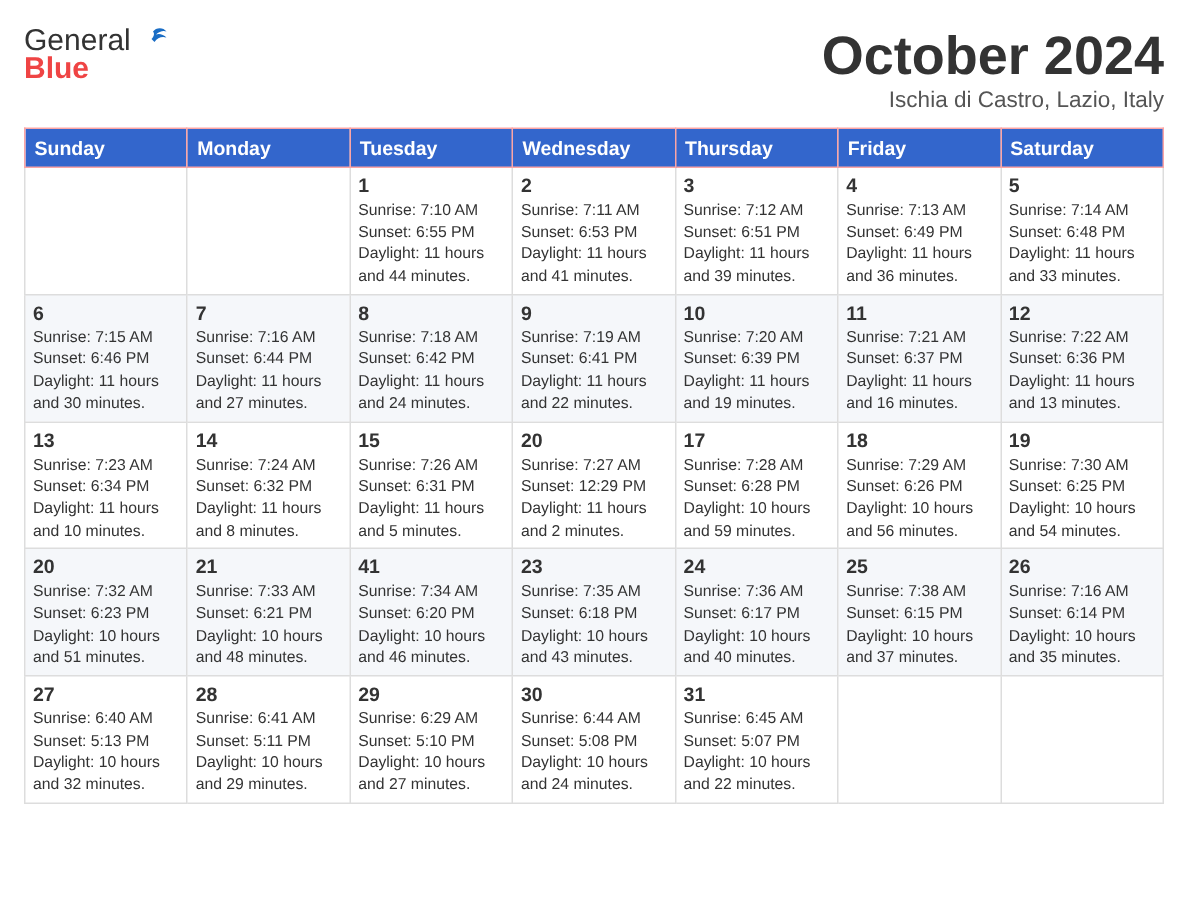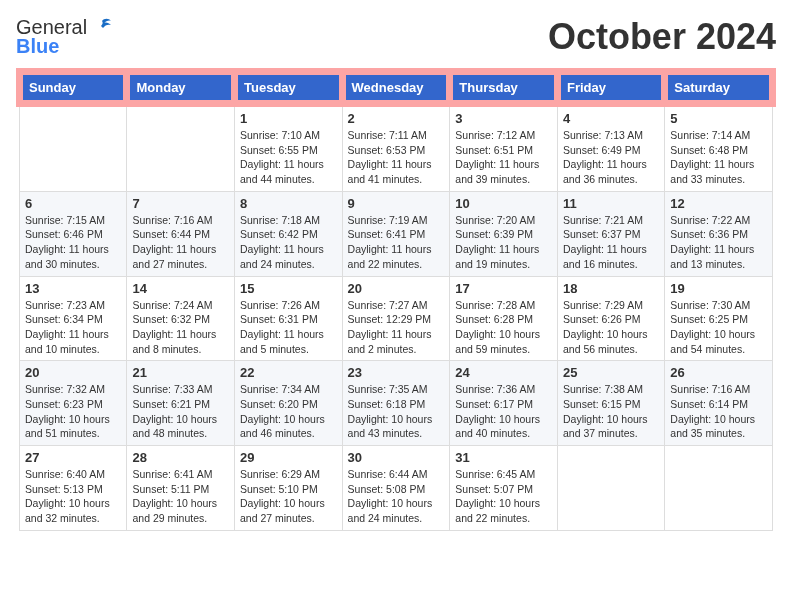--- a/index.html
+++ b/index.html
@@ -42,21 +42,21 @@
       width: 100%;
       border-collapse: collapse;
       border: 1px solid #ccc;
     }
     .calendar th {
       background: #3366cc;
       color: #fff;
       text-align: left;
       padding: 5px 6px;
       font-size: 13px;
-      border: 7px solid #fca5a5;
+      border: 1px solid #fca5a5;
     }
     .calendar td {
       vertical-align: top;
       border: 1px solid #ddd;
       padding: 4px 5px;
       width: 108px;
       min-height: 80px;
       font-size: 11px;
       color: #333;
       background: #fff;
@@ -83,24 +83,25 @@
 <body>
 
 <div class="header-area">
   <div class="logo">
     <div class="logo-row">
       <span style="font-size:20px;font-weight:normal;color:#333;">General</span>
       <svg width="22" height="20" viewBox="0 0 22 20" style="margin-left:2px;">
         <path d="M11 3 C13 0, 18 0, 20 3 C18 2, 15 3, 13 5 C15 4, 18 5, 20 7 C17 6, 14 7, 12 10 L10 8 C12 6, 12 4, 11 3Z" fill="#1a6dc5"></path>
       </svg>
     </div>
-    <span style="font-size:20px;font-weight:bold;color:#3b82f6;margin-top:-4px;">Blue</span>
+    <span style="font-size:20px;font-weight:bold;color:#ef4444;margin-top:-4px;">Blue</span>
   </div>
   <div class="title-area">
     <div class="month-title">October 2024</div>
+    <div class="location">Ischia di Castro, Lazio, Italy</div>
   </div>
 </div>
 
 <table class="calendar">
   <thead>
     <tr>
     <th>Sunday</th>
         <th>Monday</th>
         <th>Tuesday</th>
         <th>Wednesday</th>
@@ -281,21 +282,21 @@
       </td>
         <td>
         <span class="day-num">21</span>
         <div class="day-info">
           <span>Sunrise: 7:33 AM</span><br>
           <span>Sunset: 6:21 PM</span><br>
           <span>Daylight: 10 hours and 48 minutes.</span>
         </div>
       </td>
         <td>
-        <span class="day-num">22</span>
+        <span class="day-num">41</span>
         <div class="day-info">
           <span>Sunrise: 7:34 AM</span><br>
           <span>Sunset: 6:20 PM</span><br>
           <span>Daylight: 10 hours and 46 minutes.</span>
         </div>
       </td>
         <td>
         <span class="day-num">23</span>
         <div class="day-info">
           <span>Sunrise: 7:35 AM</span><br>

